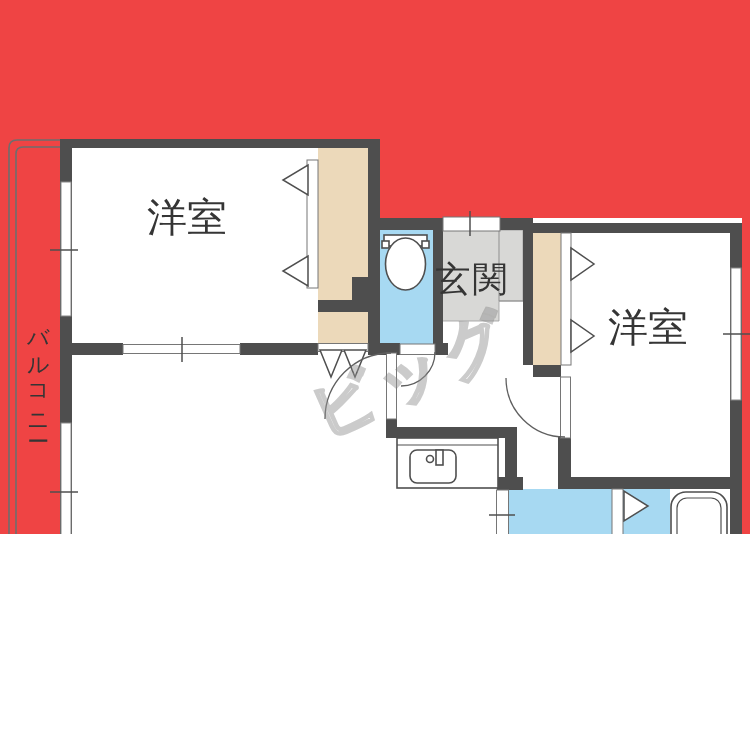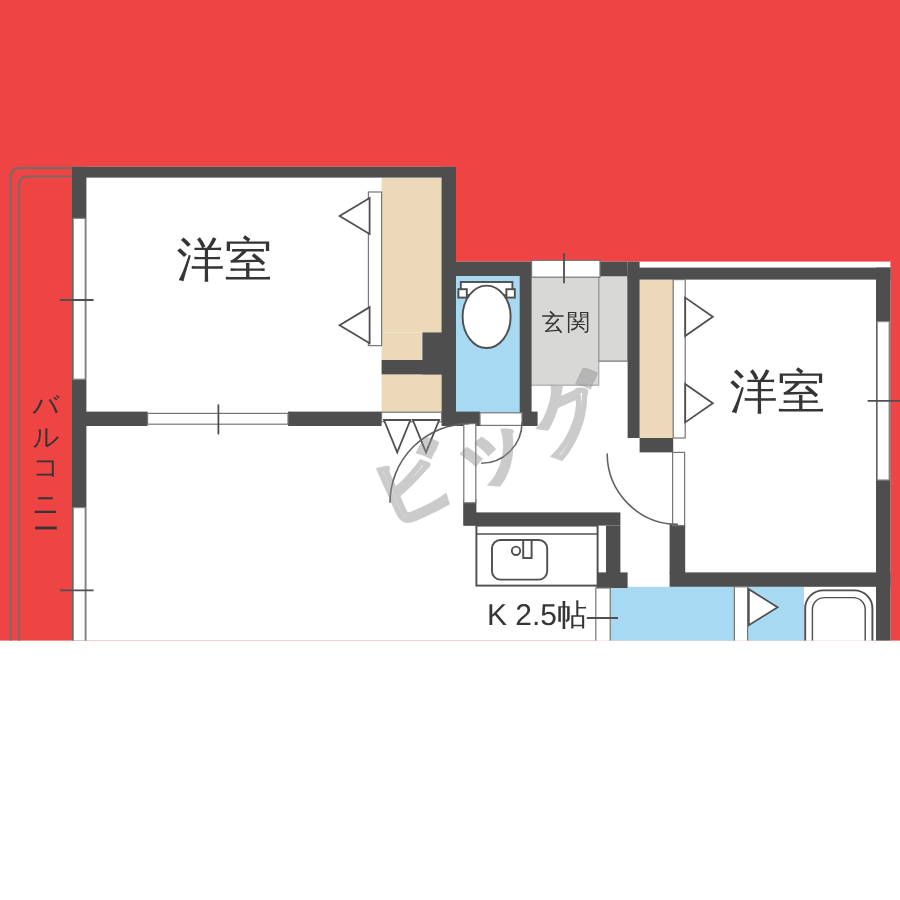--- a/index.html
+++ b/index.html
@@ -16,21 +16,21 @@
   .arc{fill:none;stroke:#5f5f5f;stroke-width:1.3;}
   .tri{fill:#ffffff;stroke:var(--line);stroke-width:1.5;}
   .tick{stroke:var(--line);stroke-width:1.5;}
   .fx{fill:#ffffff;stroke:var(--line);stroke-width:1.6;}
   .fx2{fill:none;stroke:var(--line);stroke-width:1.2;}
   .bal{fill:none;stroke:#6e6e6e;stroke-width:1.6;}
   .step{stroke:#8f8f8f;stroke-width:1;fill:none;}
   .label{position:absolute;z-index:2;color:#353535;text-align:center;line-height:1.15;white-space:nowrap;}
   .room-l{font-size:40px;}
   .living-l{font-size:37px;line-height:1.22;}
-  .genkan-l{font-size:19px;letter-spacing:2px;}
+  .genkan-l{font-size:35px;letter-spacing:2px;}
   .kitchen-l{font-size:25px;}
   .balcony-l{writing-mode:vertical-rl;font-size:22px;letter-spacing:4px;}
   #watermark{position:absolute;z-index:1;font-size:64px;font-weight:bold;
              transform:rotate(-24deg);color:rgba(255,255,255,0.15);
              -webkit-text-stroke:2.5px rgba(125,125,125,0.4);letter-spacing:6px;}
 </style>
 </head>
 <body>
 
 <div id="stage">
@@ -161,19 +161,18 @@
     <div>洋室</div>
   </div>
 
   <div class="label room-l" style="left:548px;top:304px;width:200px;">
     <div>洋室</div>
   </div>
 
 
   <div class="label genkan-l" style="left:420px;top:259px;width:105px;">玄関</div>
 
-  <div class="label kitchen-l" style="left:375px;top:499px;width:145px;">K 2.5帖</div>
 
   <div class="label balcony-l" style="left:26px;top:298px;height:150px;">バルコニー</div>
 
   <div id="watermark" style="left:305px;top:330px;">ビッグ</div>
 
 </div>
 
 </body></html>

